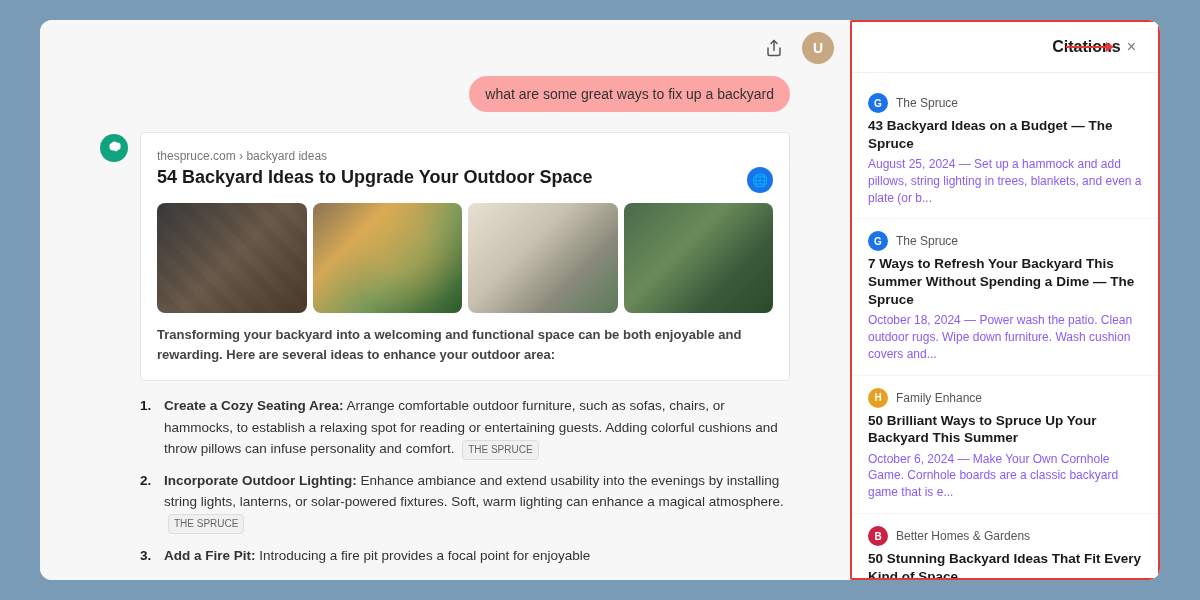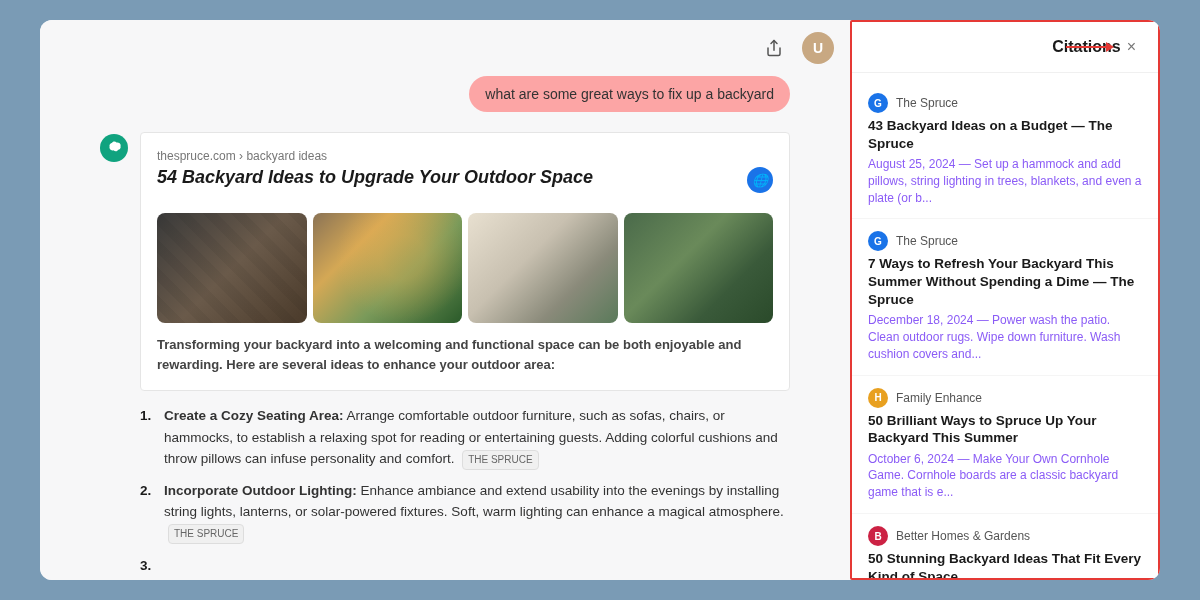--- a/index.html
+++ b/index.html
@@ -119,25 +119,24 @@
     }
 
     .result-source span {
       color: #777;
     }
 
     .result-title {
       font-size: 18px;
       font-weight: 700;
       color: #1a1a1a;
-      margin-bottom: 20px;
+      margin-bottom: 10px;
       display: flex;
       justify-content: space-between;
       align-items: flex-start;
-      font-style: italic;
     }
 
     .globe-icon {
       width: 26px;
       height: 26px;
       border-radius: 50%;
       background: #1a73e8;
       display: flex;
       align-items: center;
       justify-content: center;
@@ -402,20 +401,24 @@
               <span class="list-number">2.</span>
               <div class="list-text">
                 <strong>Incorporate Outdoor Lighting:</strong>
                 <span> Enhance ambiance and extend usability into the evenings by installing string lights, lanterns, or solar-powered fixtures. Soft, warm lighting can enhance a magical atmosphere. </span>
                 <span class="source-tag">THE SPRUCE</span>
               </div>
             </div>
 
             <div class="list-item">
               <span class="list-number">3.</span>
+              <div class="list-text">
+                <strong>Add a Fire Pit:</strong>
+                <span> Introducing a fire pit provides a focal point for enjoyable</span>
+              </div>
             </div>
           </div>
 
         </div>
       </div>
 
     </div>
   </div>
 
   <div class="citations-panel">
@@ -445,21 +448,21 @@
       </div>
 
       <div class="citation-item">
         <div class="citation-source-row">
           <div class="citation-source-icon icon-spruce">
             <span>G</span>
           </div>
           <span class="citation-source-name">The Spruce</span>
         </div>
         <div class="citation-title">7 Ways to Refresh Your Backyard This Summer Without Spending a Dime — The Spruce</div>
-        <div class="citation-snippet">December 18, 2024 — Power wash the patio. Clean outdoor rugs. Wipe down furniture. Wash cushion covers and...</div>
+        <div class="citation-snippet">October 18, 2024 — Power wash the patio. Clean outdoor rugs. Wipe down furniture. Wash cushion covers and...</div>
       </div>
 
       <div class="citation-item">
         <div class="citation-source-row">
           <div class="citation-source-icon icon-handyman">
             <span>H</span>
           </div>
           <span class="citation-source-name">Family Enhance</span>
         </div>
         <div class="citation-title">50 Brilliant Ways to Spruce Up Your Backyard This Summer</div>

